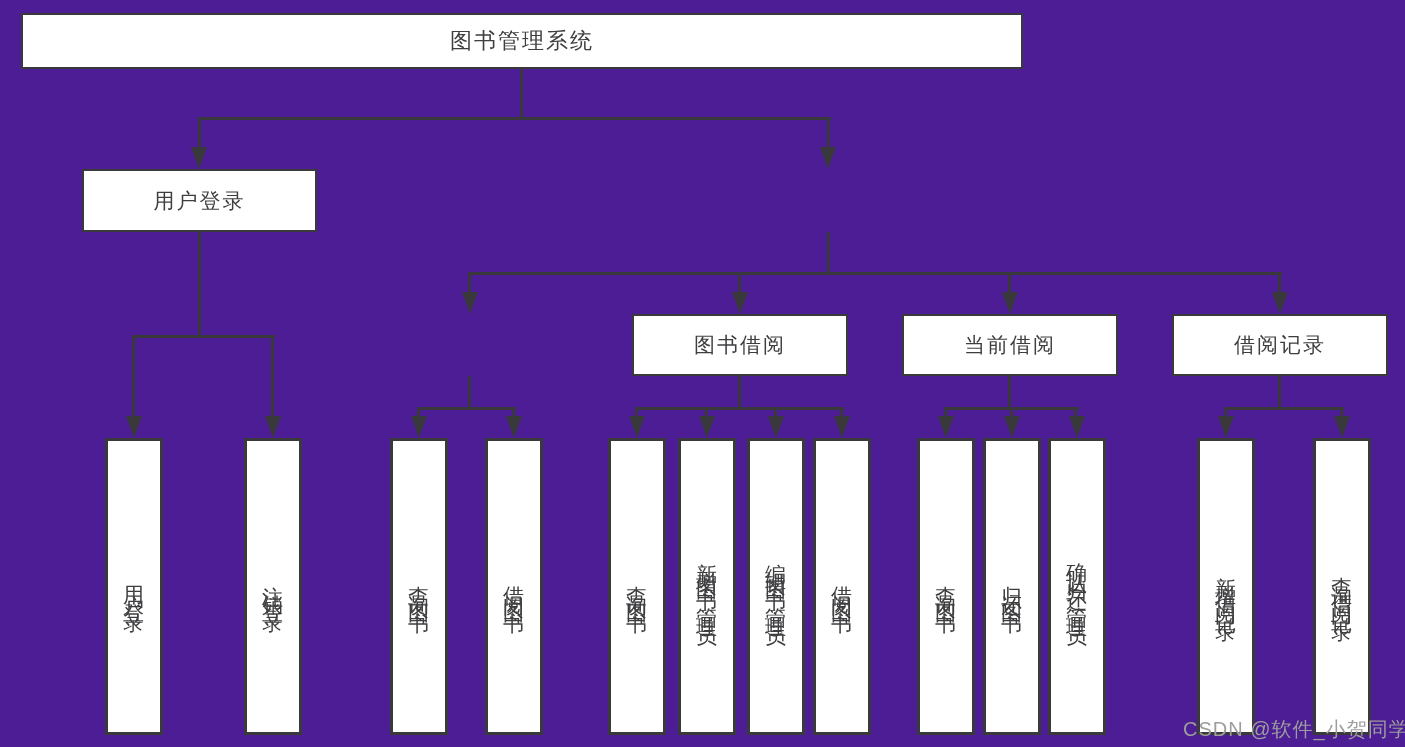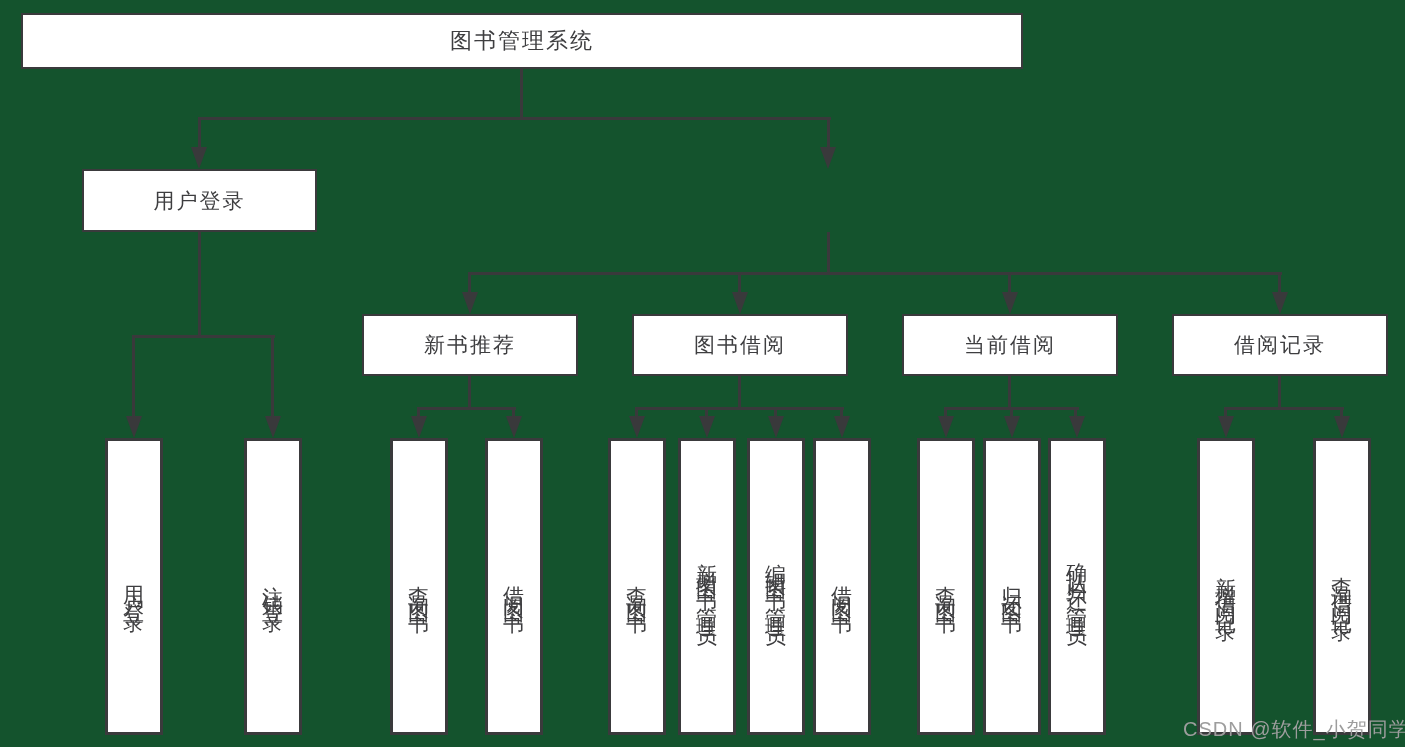--- a/index.html
+++ b/index.html
@@ -2,21 +2,21 @@
 <html><head>
 <meta charset="utf-8">
 <style>
   * { margin: 0; padding: 0; box-sizing: border-box; }
   html, body { background: #ffffff; }
   body { font-family: "Liberation Sans", sans-serif; }
   .canvas {
     position: relative;
     width: 1405px;
     height: 747px;
-    background: #14532d;
+    background: #4c1d95;
     overflow: hidden;
   }
   .node {
     position: absolute;
     border: 2px solid #3a3a3c;
     background: #ffffff;
     display: flex;
     align-items: center;
     justify-content: center;
     color: #3e3e40;
@@ -65,23 +65,20 @@
 <div class="canvas">
 
   <div class="node root-node" style="left:21px;top:13px;width:1002px;height:56px;">
     <span>图书管理系统</span>
   </div>
 
   <div class="node" style="left:82px;top:169px;width:235px;height:63px;">
     <span>用户登录</span>
   </div>
 
-  <div class="node" style="left:362px;top:314px;width:216px;height:62px;">
-    <span>新书推荐</span>
-  </div>
   <div class="node" style="left:632px;top:314px;width:216px;height:62px;">
     <span>图书借阅</span>
   </div>
   <div class="node" style="left:902px;top:314px;width:216px;height:62px;">
     <span>当前借阅</span>
   </div>
   <div class="node" style="left:1172px;top:314px;width:216px;height:62px;">
     <span>借阅记录</span>
   </div>
 

